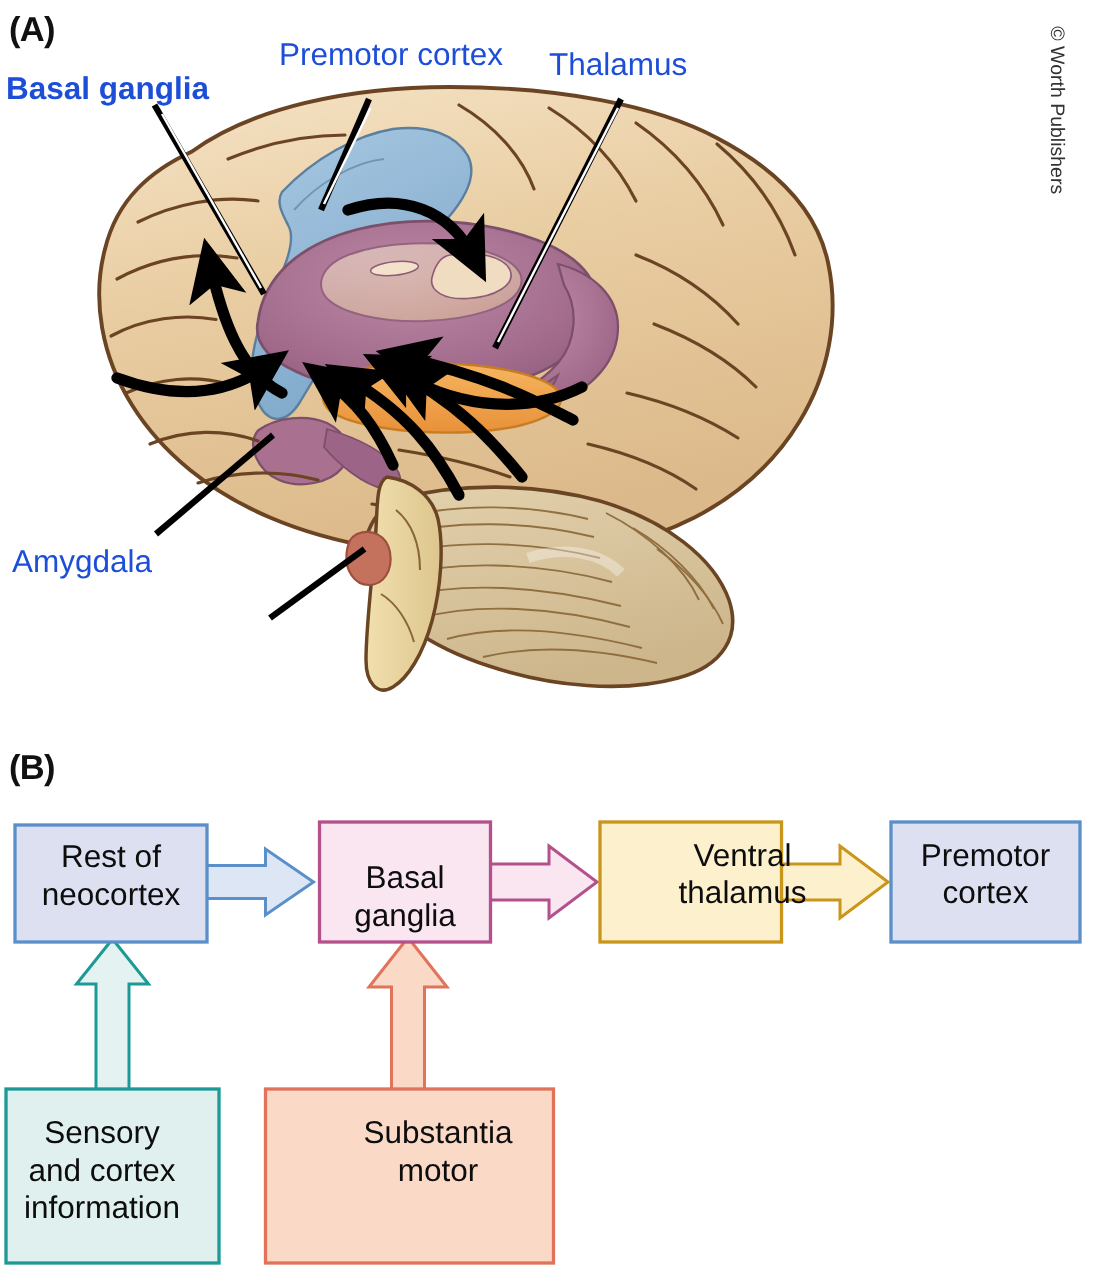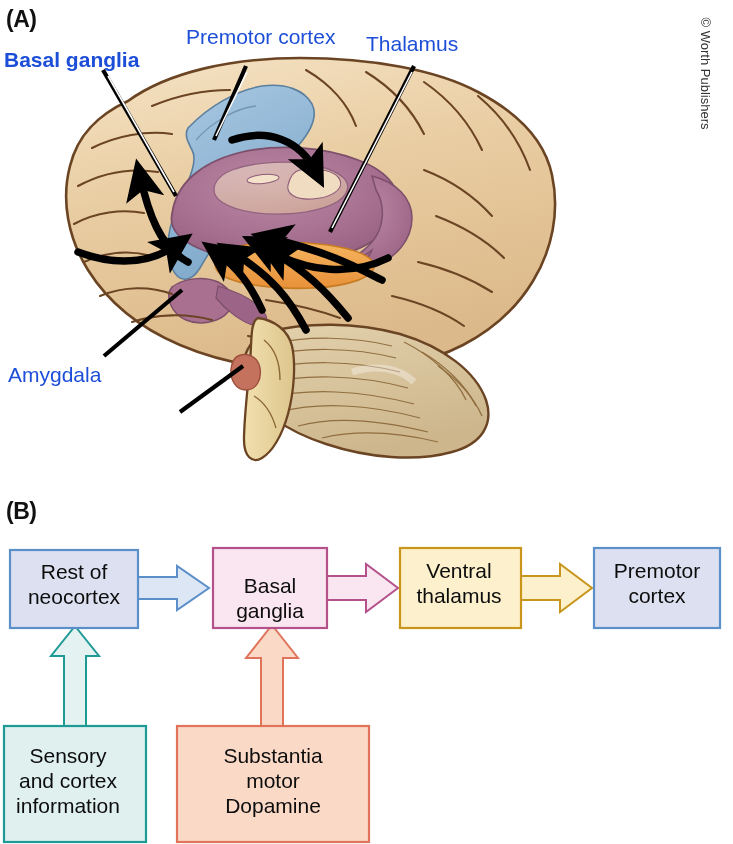--- a/index.html
+++ b/index.html
@@ -293,40 +293,39 @@
     <div class="flow-box-label" style="left:10px; top:80px; width:128px;">
       <div>Rest of</div>
       <div>neocortex</div>
     </div>
 
     <div class="flow-box-label" style="left:213px; top:94px; width:114px;">
       <div>Basal</div>
       <div>ganglia</div>
     </div>
 
-    <div class="flow-box-label" style="left:400px; top:79px; width:118px;">
+    <div class="flow-box-label" style="left:400px; top:79px; width:118px;padding-left:36px;">
       <div>Ventral</div>
       <div>thalamus</div>
     </div>
 
     <div class="flow-box-label" style="left:594px; top:79px; width:126px;">
       <div>Premotor</div>
       <div>cortex</div>
     </div>
 
     <div class="flow-box-label" style="left:4px; top:264px; width:128px;">
       <div>Sensory</div>
       <div>and cortex</div>
       <div>information</div>
     </div>
 
-    <div class="flow-box-label" style="left:177px; top:264px; width:192px;">
+    <div class="flow-box-label" style="left:177px; top:264px; width:192px;padding-left:19px;">
       <div>Substantia</div>
       <div>motor</div>
-      <div>Dopamine</div>
     </div>
   </div>
 
   <div class="panel-letter" id="panel-a-letter">(A)</div>
   <div class="panel-letter" id="panel-b-letter">(B)</div>
   <div id="copyright">© Worth Publishers</div>
 
 </div>
 
 </body></html>

